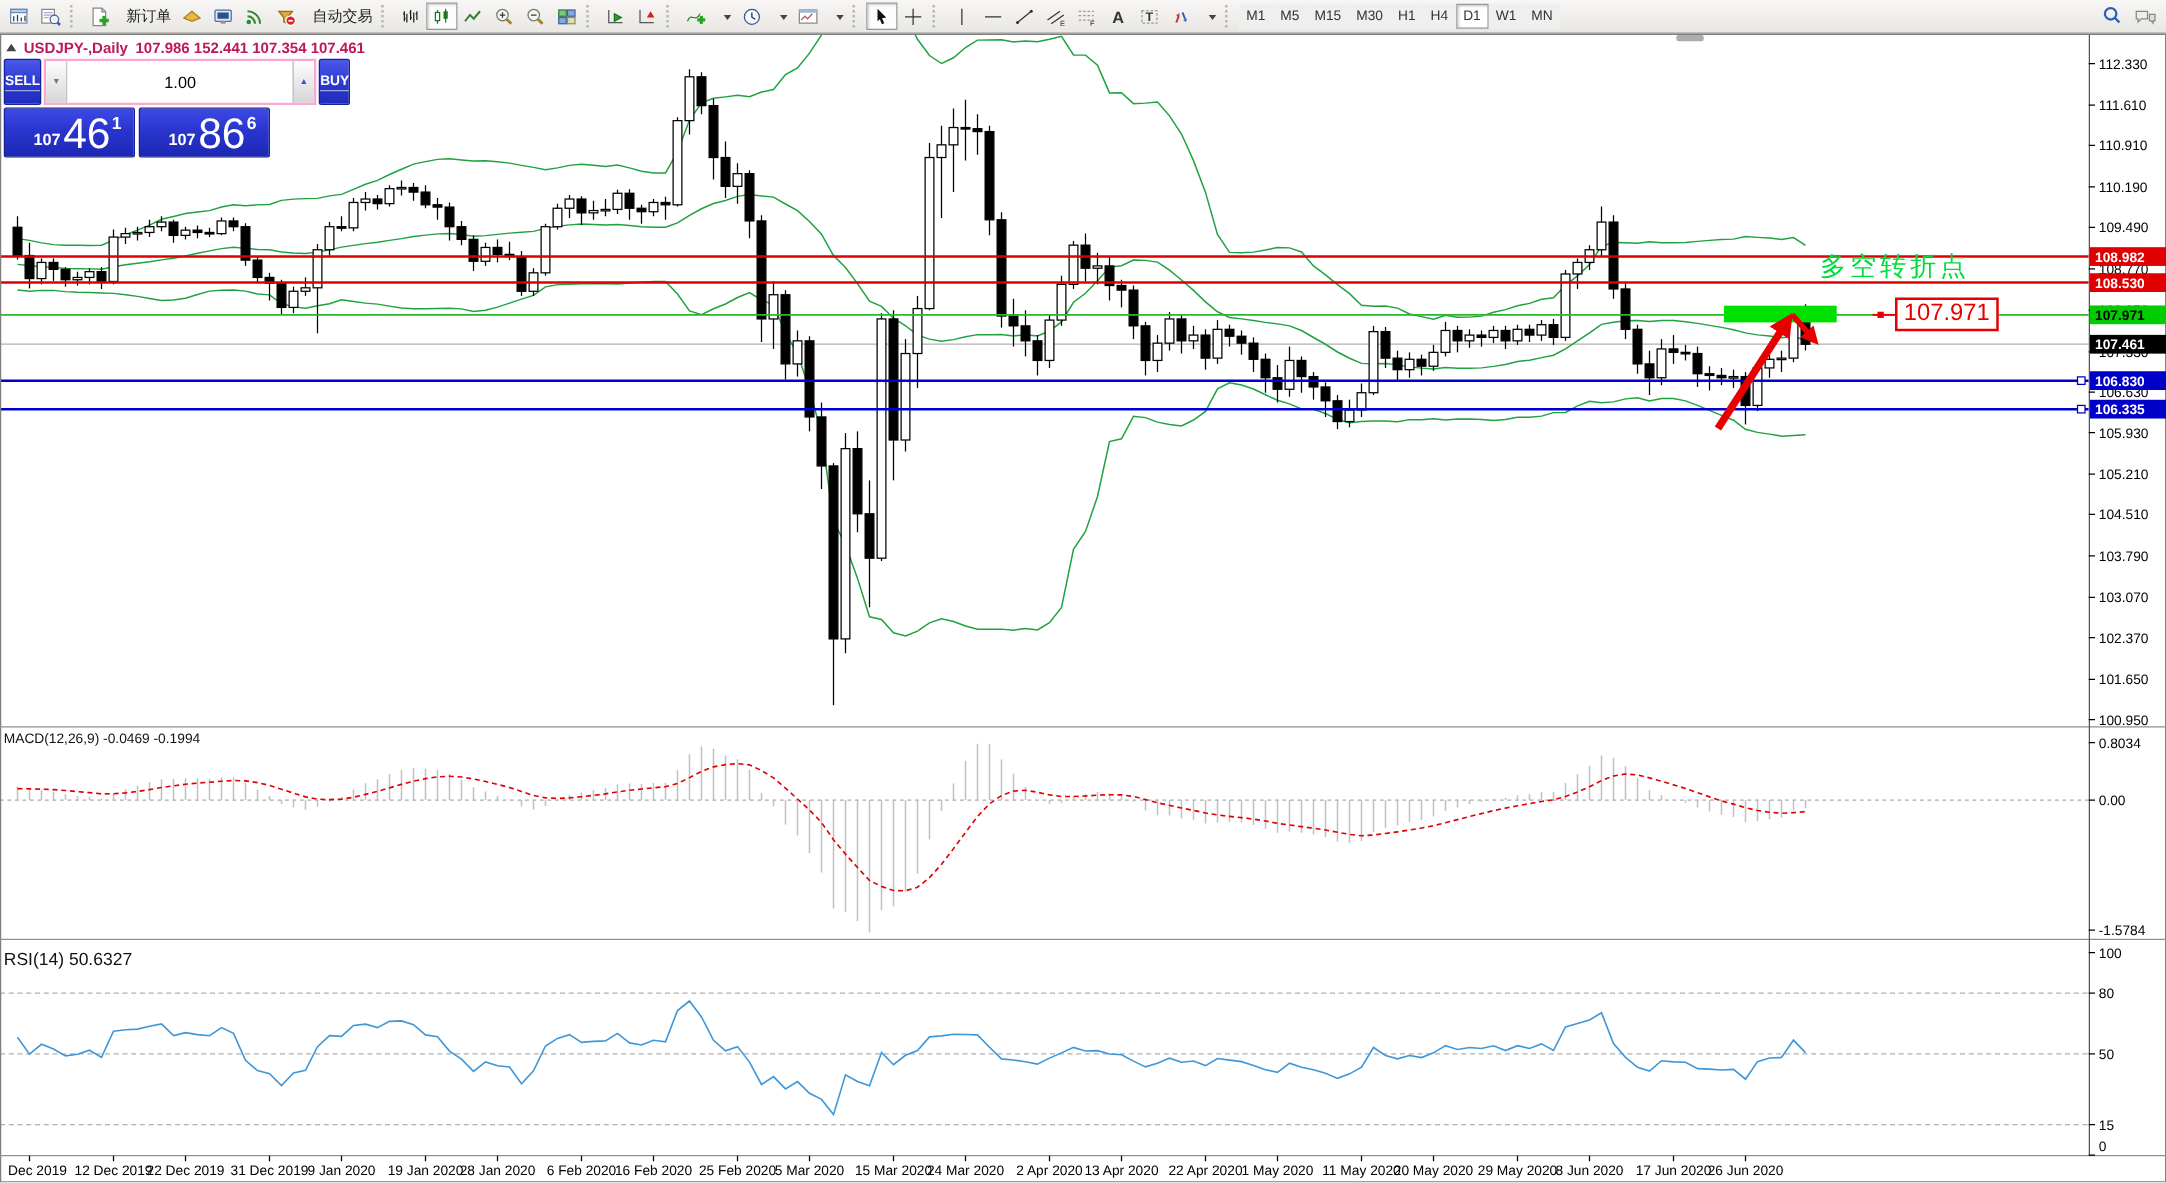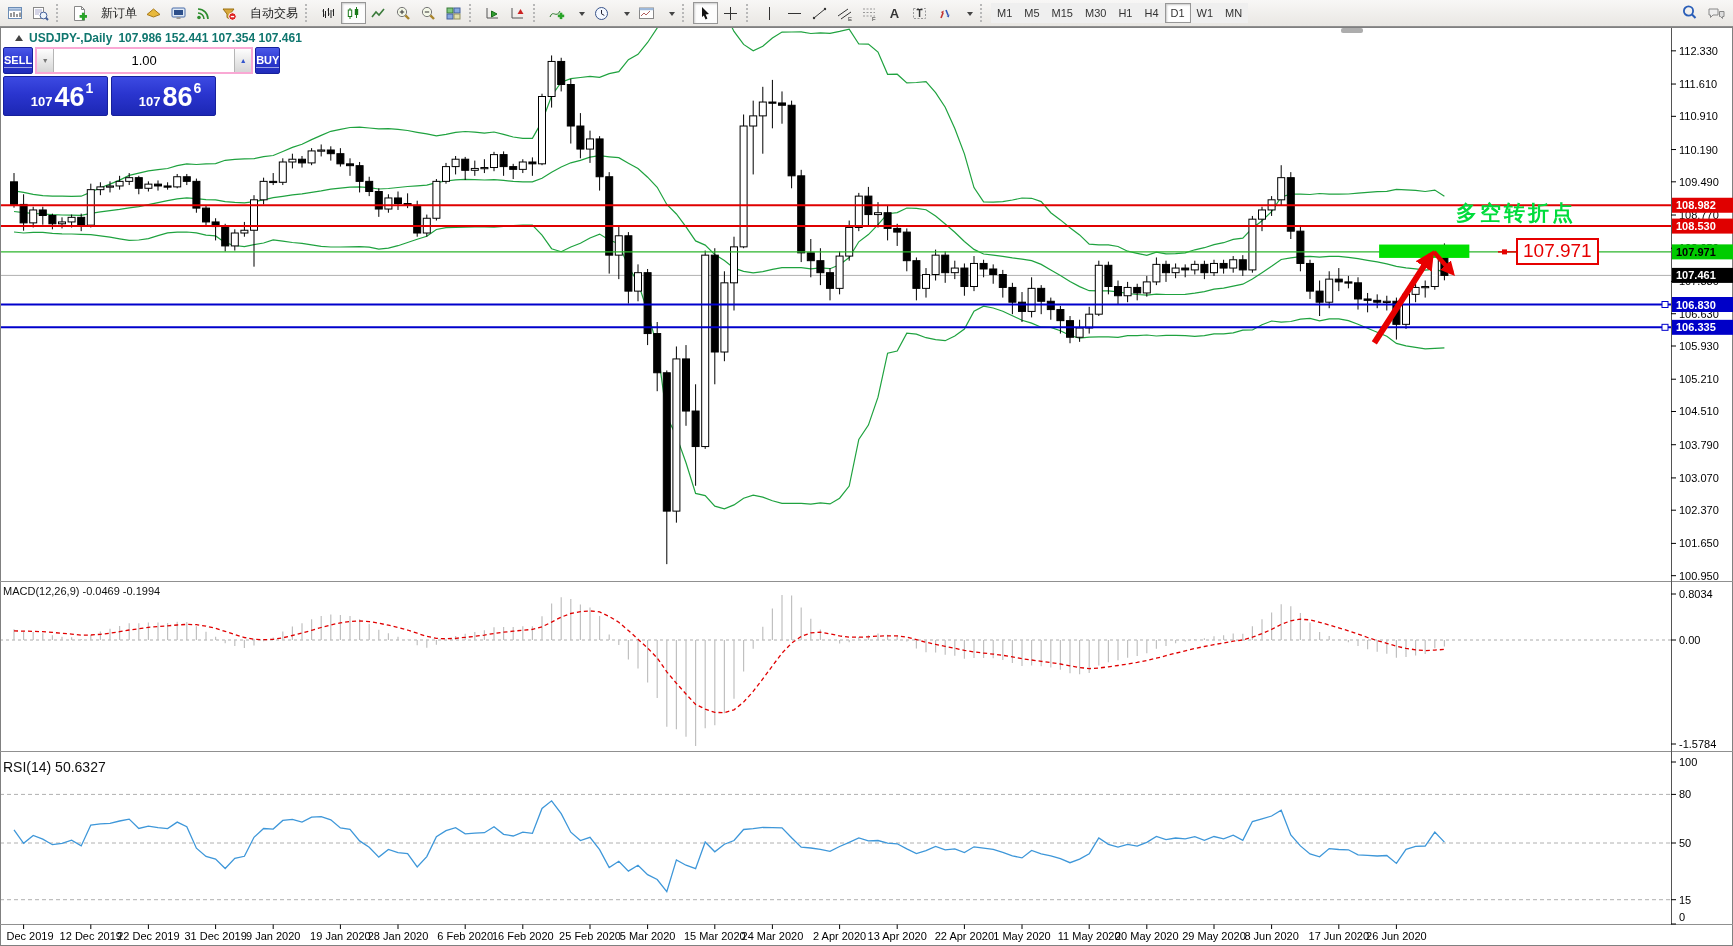--- a/index.html
+++ b/index.html
@@ -10,41 +10,41 @@
   .tb{height:22px;min-width:24px;display:flex;align-items:center;justify-content:center;gap:13px;border:1px solid transparent;padding:0 3px;box-sizing:border-box;font-size:12px;color:#222;background:transparent}
   .tb.active{background:#fdfdfd;border:1px solid #979797;box-shadow:inset 1px 1px 2px rgba(0,0,0,.2)}
   .tb .lbl{font-size:12px;white-space:nowrap}
   .caret{width:0;height:0;border:3px solid transparent;border-top:4px solid #444;margin:4px 0 0 1px}
   .tf-group{display:flex;align-items:flex-start}
   .tf{height:20px;padding:0 5px;font-size:11px;color:#333;display:flex;align-items:center;border:1px solid transparent;box-sizing:border-box}
   .tf.active{background:#fff;border-color:#979797;box-shadow:inset 1px 1px 2px rgba(0,0,0,.22)}
   .tb-right{margin-left:auto;display:flex;align-items:center}
   
   #cv{position:absolute;left:0;top:0;z-index:1}
-  .chart-title{position:absolute;left:15px;top:31px;font-size:12px;font-weight:bold;color:#0f766e;z-index:10;display:flex;align-items:center;gap:6px}
+  .chart-title{position:absolute;left:5px;top:31px;font-size:12px;font-weight:bold;color:#be185d;z-index:10;display:flex;align-items:center;gap:6px}
   .tri{width:0;height:0;border:4px solid transparent;border-bottom:6px solid #444;margin-top:-5px}
   .macd-label{position:absolute;left:3px;top:585px;font-size:11px;color:#111;z-index:10}
   .rsi-label{position:absolute;left:3px;top:759px;font-size:14px;color:#111;z-index:10}
   .scroll-thumb{position:absolute;left:1341px;top:28px;width:22px;height:5px;background:#adadad;border-radius:2px;z-index:9}
   
   .trade-panel{position:absolute;left:3px;top:47px;width:213px;z-index:20}
-  .tp-row1{display:flex;gap:2px;height:27px}
+  .tp-row1{display:flex;gap:2px;height:37px}
   .tp-btn{width:47px;background:linear-gradient(#4a58e8,#2c38cf 55%,#202cba);border:1px solid #17209c;border-radius:2px;color:#fff;font-size:11px;font-weight:bold;display:flex;align-items:center;justify-content:center;box-sizing:border-box}
   .tp-btn span{border-bottom:1px solid rgba(255,255,255,.55);padding-bottom:1px}
   .tp-amount{flex:1;display:flex;border:2px solid #f9a8d4;background:#fff;box-sizing:border-box}
   .tp-step{width:16px;background:linear-gradient(#fdfdfd,#d6d6d6);border-right:1px solid #b5b5b5;color:#777;font-size:7px;display:flex;align-items:center;justify-content:center}
   .tp-step.up{border-right:none;border-left:1px solid #b5b5b5;color:#3355cc}
   .tp-input{flex:1;border:none;outline:none;text-align:center;font-size:13px;font-family:"Liberation Sans",sans-serif;color:#000;min-width:10px}
   .tp-row2{display:flex;gap:3px;margin-top:2px;height:40px}
   .tp-price{flex:1;background:linear-gradient(#3c4ae2,#2a35cf 45%,#1c27b4);border:1px solid #17209c;border-radius:2px;color:#fff;display:flex;align-items:flex-end;justify-content:center;padding-bottom:3px;box-sizing:border-box}
   .tp-price .small{font-size:13px;font-weight:bold;margin:0 2px 3px 13px}
-  .tp-price .big{font-size:27px;line-height:29px;font-weight:bold}
+  .tp-price .big{font-size:34px;line-height:29px;font-weight:normal}
   .tp-price .sup{font-size:14px;font-weight:bold;align-self:flex-start;margin:3px 0 0 1px}
   
-  .turning-point{position:absolute;left:1456px;top:199px;font-size:21px;font-weight:bold;color:#00dc3c;letter-spacing:3px;z-index:8;white-space:nowrap}
+  .turning-point{position:absolute;left:1456px;top:199px;font-size:21px;font-weight:normal;color:#00dc3c;letter-spacing:3px;z-index:8;white-space:nowrap}
   .price-callout{position:absolute;left:1516px;top:238px;border:2px solid #e60000;background:#fff;color:#e60000;font-size:19px;padding:0 5px 1px 5px;z-index:8;line-height:22px}
   svg text{font-family:"Liberation Sans",sans-serif}
 </style>
 </head>
 <body>
 
 <div class="toolbar">
   <button class="tb">
       <svg width="17" height="17">
         <rect x="1.5" y="2.5" width="13" height="11" fill="#fff" stroke="#6b8cb5"></rect>

